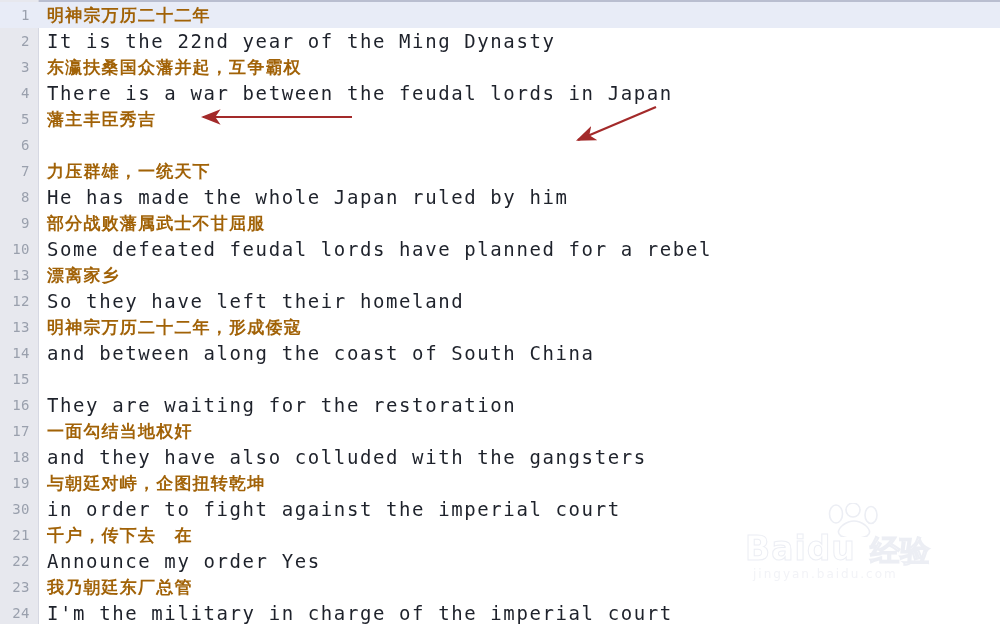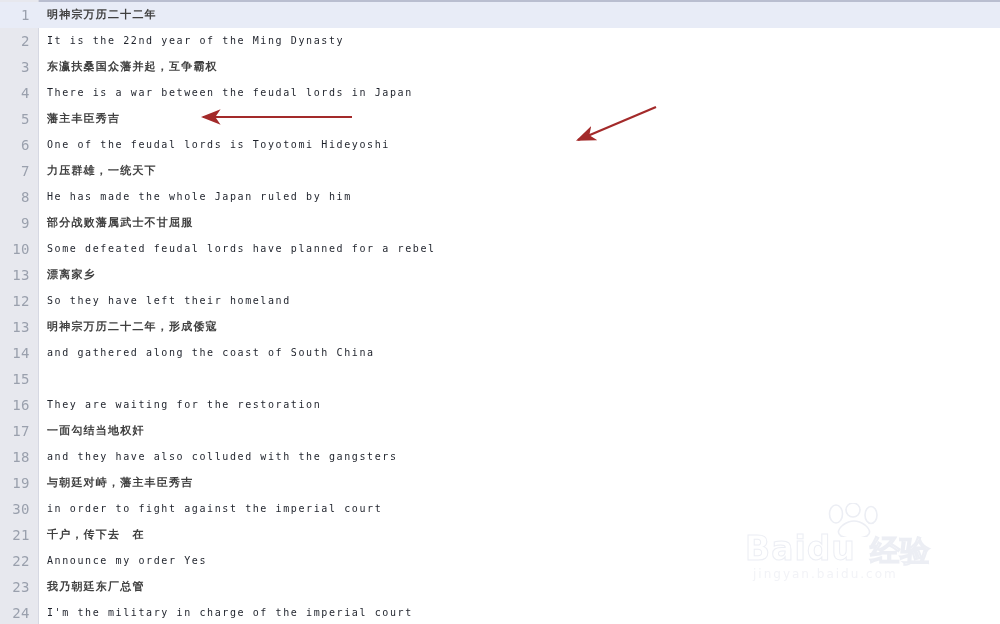--- a/index.html
+++ b/index.html
@@ -76,31 +76,31 @@
 
   .linetext {
     position: absolute;
     left: 47px;
     top: 0;
     color: #20232b;
   }
 
   .linetext.en {
     font-family: "DejaVu Sans Mono", "Liberation Mono", monospace;
-    font-size: 10px;
+    font-size: 19px;
     letter-spacing: 1.6px;
     color: #1e222b;
   }
 
   .linetext.zh {
     font-family: "DejaVu Sans", "Liberation Sans", sans-serif;
-    font-size: 11px;
+    font-size: 17px;
     letter-spacing: 1.2px;
     font-weight: 600;
-    color: #404040;
+    color: #a16207;
   }
 
   
   .arrow-layer {
     position: absolute;
     left: 0;
     top: 0;
     width: 1000px;
     height: 624px;
     pointer-events: none;
@@ -179,21 +179,20 @@
       <div class="line">
         <span class="lineno">4</span>
         <span class="linetext en">There is a war between the feudal lords in Japan</span>
       </div>
       <div class="line">
         <span class="lineno">5</span>
         <span class="linetext zh">藩主丰臣秀吉</span>
       </div>
       <div class="line">
         <span class="lineno">6</span>
-        <span class="linetext en">One of the feudal lords is Toyotomi Hideyoshi</span>
       </div>
       <div class="line">
         <span class="lineno">7</span>
         <span class="linetext zh">力压群雄，一统天下</span>
       </div>
       <div class="line">
         <span class="lineno">8</span>
         <span class="linetext en">He has made the whole Japan ruled by him</span>
       </div>
       <div class="line">
@@ -211,40 +210,40 @@
       <div class="line">
         <span class="lineno">12</span>
         <span class="linetext en">So they have left their homeland</span>
       </div>
       <div class="line">
         <span class="lineno">13</span>
         <span class="linetext zh">明神宗万历二十二年，形成倭寇</span>
       </div>
       <div class="line">
         <span class="lineno">14</span>
-        <span class="linetext en">and gathered along the coast of South China</span>
+        <span class="linetext en">and between along the coast of South China</span>
       </div>
       <div class="line">
         <span class="lineno">15</span>
       </div>
       <div class="line">
         <span class="lineno">16</span>
         <span class="linetext en">They are waiting for the restoration</span>
       </div>
       <div class="line">
         <span class="lineno">17</span>
         <span class="linetext zh">一面勾结当地权奸</span>
       </div>
       <div class="line">
         <span class="lineno">18</span>
         <span class="linetext en">and they have also colluded with the gangsters</span>
       </div>
       <div class="line">
         <span class="lineno">19</span>
-        <span class="linetext zh">与朝廷对峙，藩主丰臣秀吉</span>
+        <span class="linetext zh">与朝廷对峙，企图扭转乾坤</span>
       </div>
       <div class="line">
         <span class="lineno">30</span>
         <span class="linetext en">in order to fight against the imperial court</span>
       </div>
       <div class="line">
         <span class="lineno">21</span>
         <span class="linetext zh">千户，传下去　在</span>
       </div>
       <div class="line">

